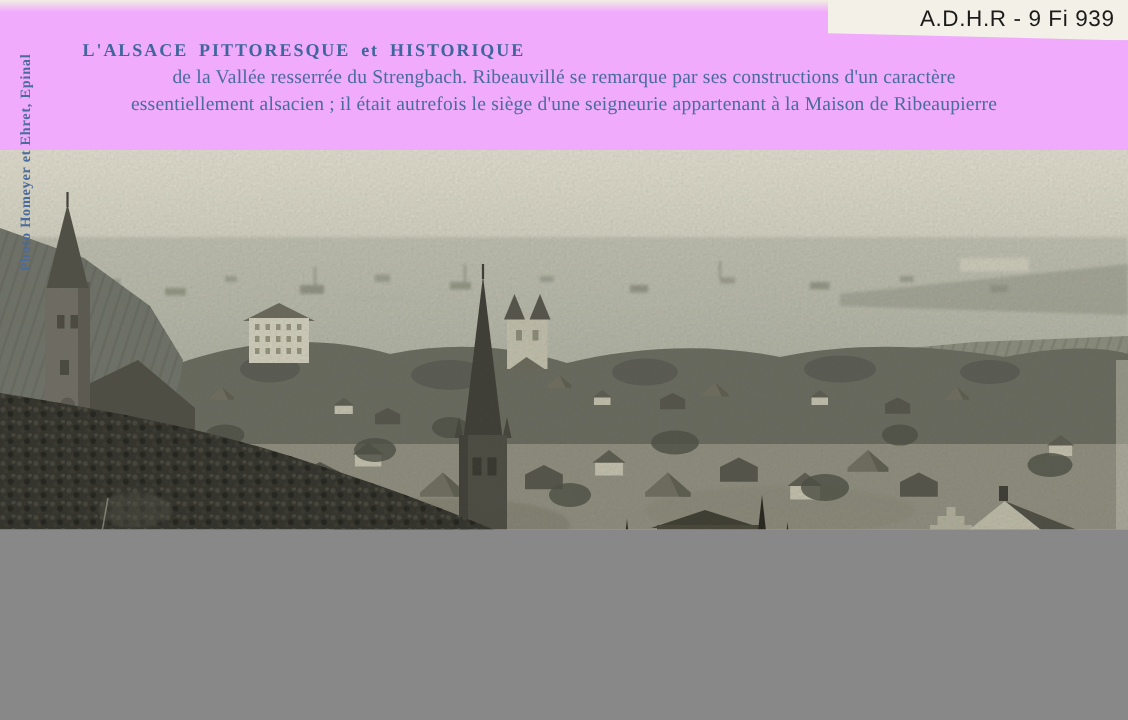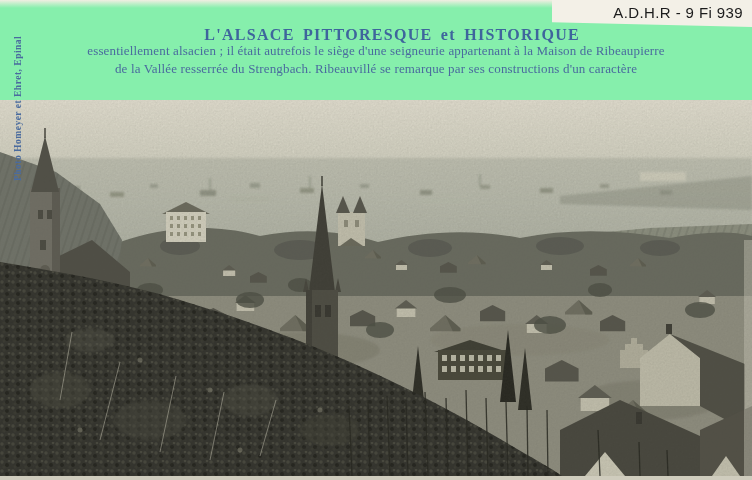--- a/index.html
+++ b/index.html
@@ -1,28 +1,28 @@
 <!DOCTYPE html>
 <html><head>
 <meta charset="utf-8">
 <style>
   html,body{margin:0;padding:0;background:#888;}
   .card{
-    position:relative;width:752px;height:480px;overflow:hidden;
-    background:#86efac;font-family:"Liberation Serif",serif;
+    position:relative;width:752px;height:353px;overflow:hidden;
+    background:#f0abfc;font-family:"Liberation Serif",serif;
   }
   .top-edge{position:absolute;top:0;left:0;width:752px;height:8px;
     background:linear-gradient(#f1eee2,rgba(241,238,226,0));}
   .corner-light{position:absolute;top:0;right:0;width:200px;height:27px;
     background:#f3f0e7;clip-path:polygon(0 0,100% 0,100% 100%,0 82%);}
   .archive-ref{position:absolute;top:4px;right:9px;
     font-family:"Liberation Sans",sans-serif;font-size:15px;color:#1b1b1b;
     letter-spacing:.4px;}
-  .title{position:absolute;top:26px;left:55px;width:525px;text-align:right;
-    font-weight:bold;font-size:16px;letter-spacing:1.3px;color:#3e659c;
+  .title{position:absolute;top:26px;left:55px;width:525px;text-align:left;
+    font-weight:bold;font-size:12px;letter-spacing:1.3px;color:#3e659c;
     word-spacing:3px;}
   .caption{position:absolute;top:42px;left:6px;width:740px;text-align:center;
     font-size:13px;line-height:18px;color:#4a6b9e;letter-spacing:.15px;}
   .photo-credit{position:absolute;left:13px;top:181px;white-space:nowrap;
     transform:rotate(-90deg);transform-origin:0 0;
     font-weight:bold;font-size:9.5px;letter-spacing:.5px;color:#4a6b9e;}
   .photo-wrap{position:absolute;top:100px;left:0;width:752px;height:376px;}
   .bottom-strip{position:absolute;top:476px;left:0;width:752px;height:4px;
     background:#cfccbd;}
 </style>
@@ -31,22 +31,22 @@
 
 <div class="card">
 
   <div class="top-edge"></div>
   <div class="corner-light"></div>
 
   <div class="archive-ref">A.D.H.R - 9 Fi 939</div>
   <div class="title">L'ALSACE PITTORESQUE et HISTORIQUE</div>
 
   <div class="caption">
+    <div>de la Vallée resserrée du Strengbach. Ribeauvillé se remarque par ses constructions d'un caractère</div>
     <div>essentiellement alsacien ; il était autrefois le siège d'une seigneurie appartenant à la Maison de Ribeaupierre</div>
-    <div>de la Vallée resserrée du Strengbach. Ribeauvillé se remarque par ses constructions d'un caractère</div>
   </div>
 
   <div class="photo-wrap" role="img" aria-label="Panoramic monochrome view of Ribeauvillé seen from a vineyard hillside: church tower with spire at left, tall gothic spire at center, dense rooftops, distant plain and hills, dark vines with poles in the foreground">
     <svg width="752" height="376" viewBox="0 0 752 376" xmlns="http://www.w3.org/2000/svg">
       <defs>
         <linearGradient id="skyG" x1="0" y1="0" x2="0" y2="1">
           <stop offset="0" stop-color="#e7e3d4"></stop>
           <stop offset="0.35" stop-color="#d9d7c7"></stop>
           <stop offset="0.7" stop-color="#c8c9ba"></stop>
           <stop offset="1" stop-color="#b8baab"></stop>

